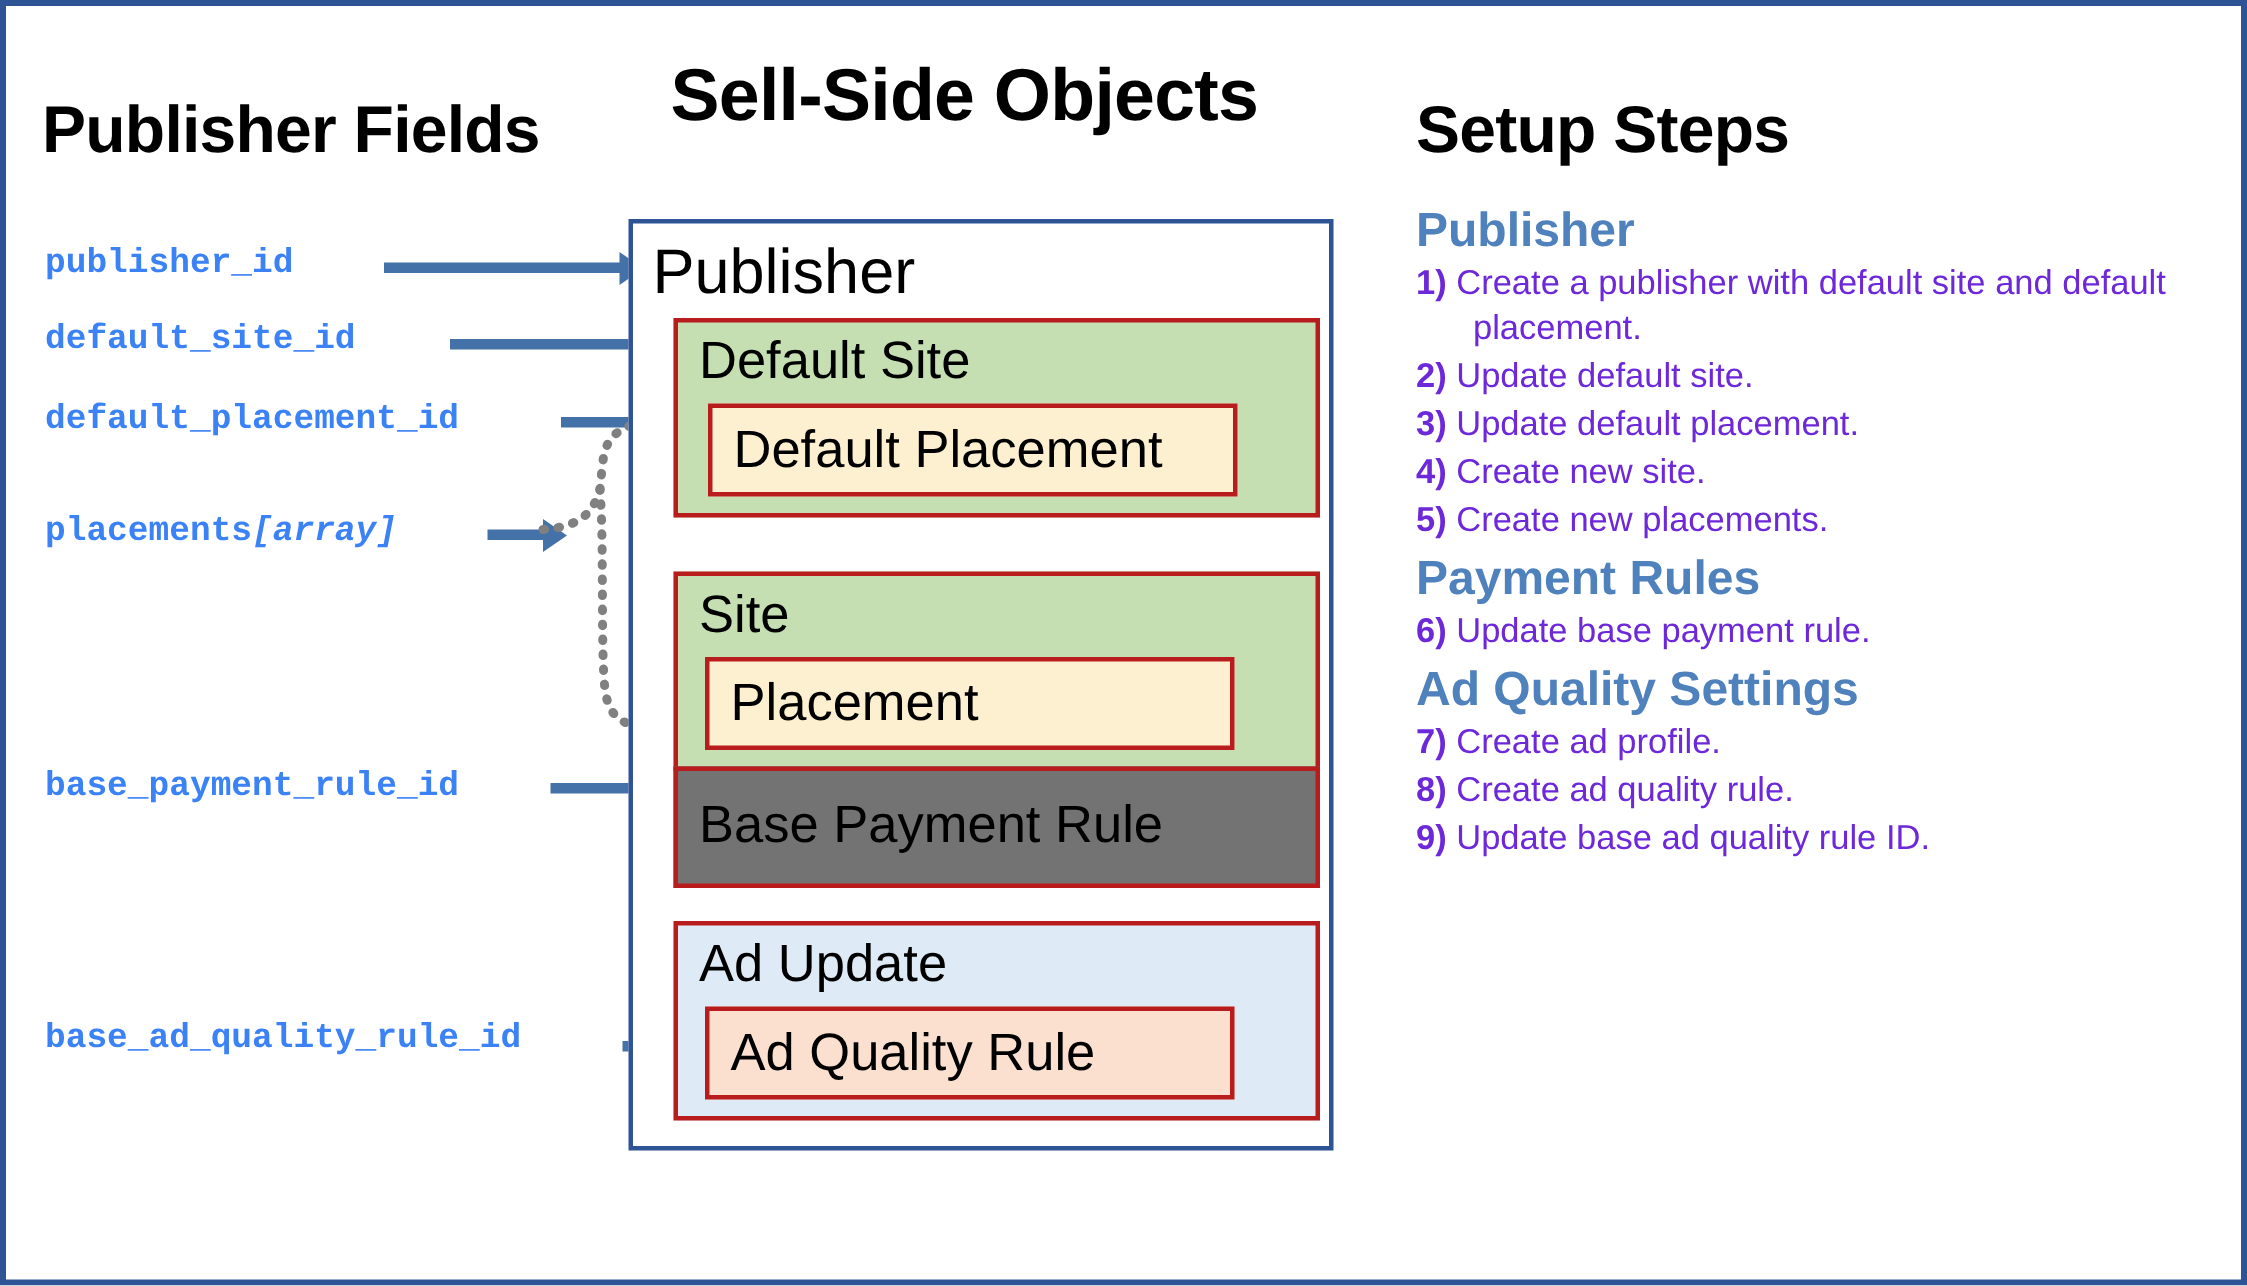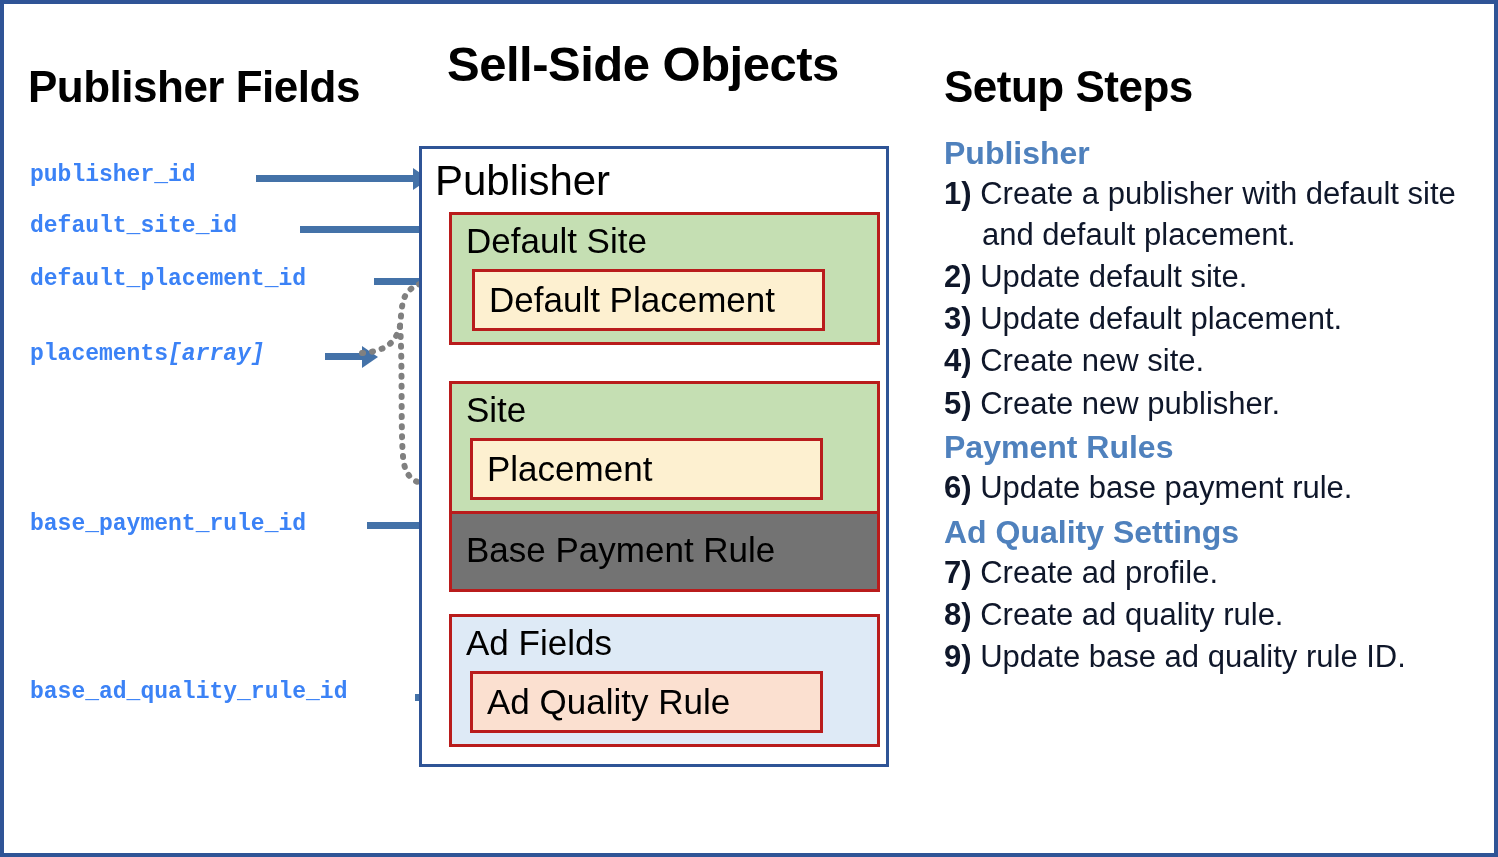--- a/index.html
+++ b/index.html
@@ -133,22 +133,22 @@
     width: 530px;
   }
   .step-section {
     font-size: 32px;
     font-weight: bold;
     color: #4f81bd;
     line-height: 1.32;
     white-space: nowrap;
   }
   .step-item {
-    font-size: 31px;
-    color: #0f172a;
+    font-size: 23px;
+    color: #6d28d9;
     line-height: 1.30;
     padding-left: 38px;
     text-indent: -38px;
     margin-bottom: 2px;
   }
   .step-num {
     font-weight: bold;
   }
 </style>
 </head>
@@ -206,21 +206,21 @@
       <div class="obj-box cream" id="box-placement">
         <div class="obj-label lbl-inner">Placement</div>
       </div>
     </div>
 
     <div class="obj-box gray" id="box-base-payment">
       <div class="obj-label lbl-mid">Base Payment Rule</div>
     </div>
 
     <div class="obj-box blue" id="box-ad-profile">
-      <div class="obj-label lbl-outer">Ad Fields</div>
+      <div class="obj-label lbl-outer">Ad Update</div>
       <div class="obj-box peach" id="box-ad-quality">
         <div class="obj-label lbl-inner">Ad Quality Rule</div>
       </div>
     </div>
   </div>
 
   <div id="steps-list">
 
     <div class="step-section">Publisher</div>
     <div class="step-item">
@@ -234,21 +234,21 @@
     <div class="step-item">
       <span class="step-num">3)</span>
       <span>Update default placement.</span>
     </div>
     <div class="step-item">
       <span class="step-num">4)</span>
       <span>Create new site.</span>
     </div>
     <div class="step-item">
       <span class="step-num">5)</span>
-      <span>Create new publisher.</span>
+      <span>Create new placements.</span>
     </div>
 
     <div class="step-section">Payment Rules</div>
     <div class="step-item">
       <span class="step-num">6)</span>
       <span>Update base payment rule.</span>
     </div>
 
     <div class="step-section">Ad Quality Settings</div>
     <div class="step-item">

